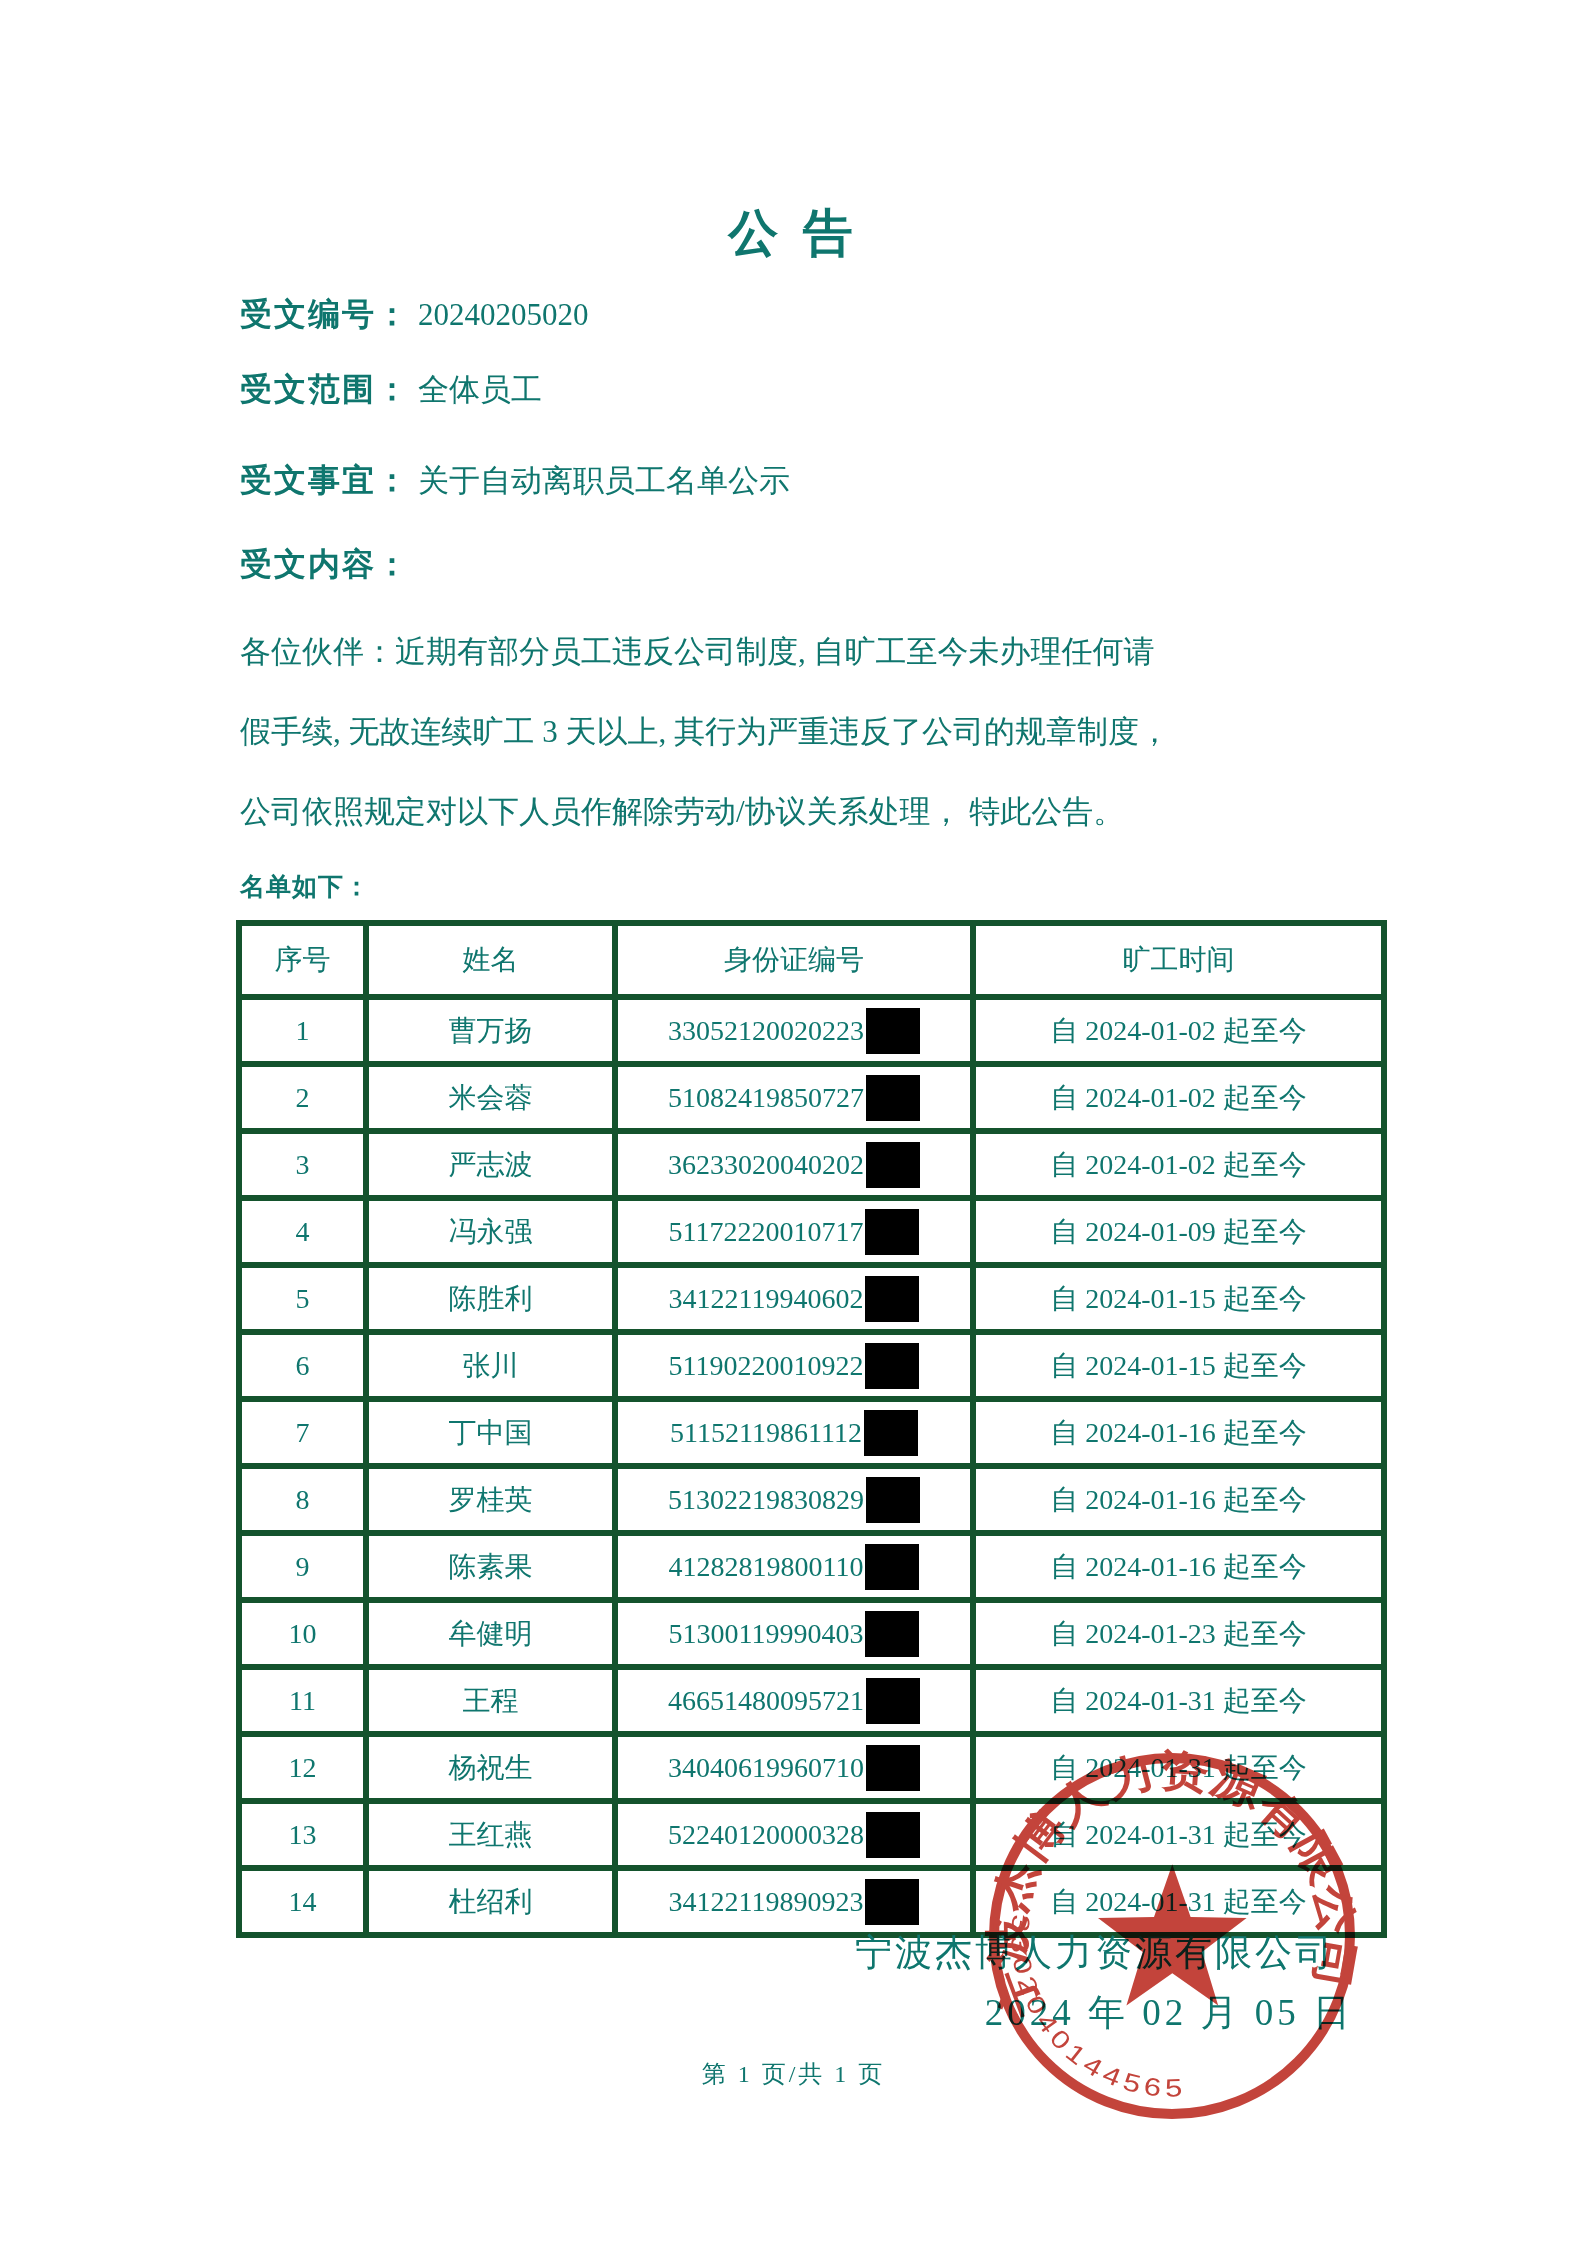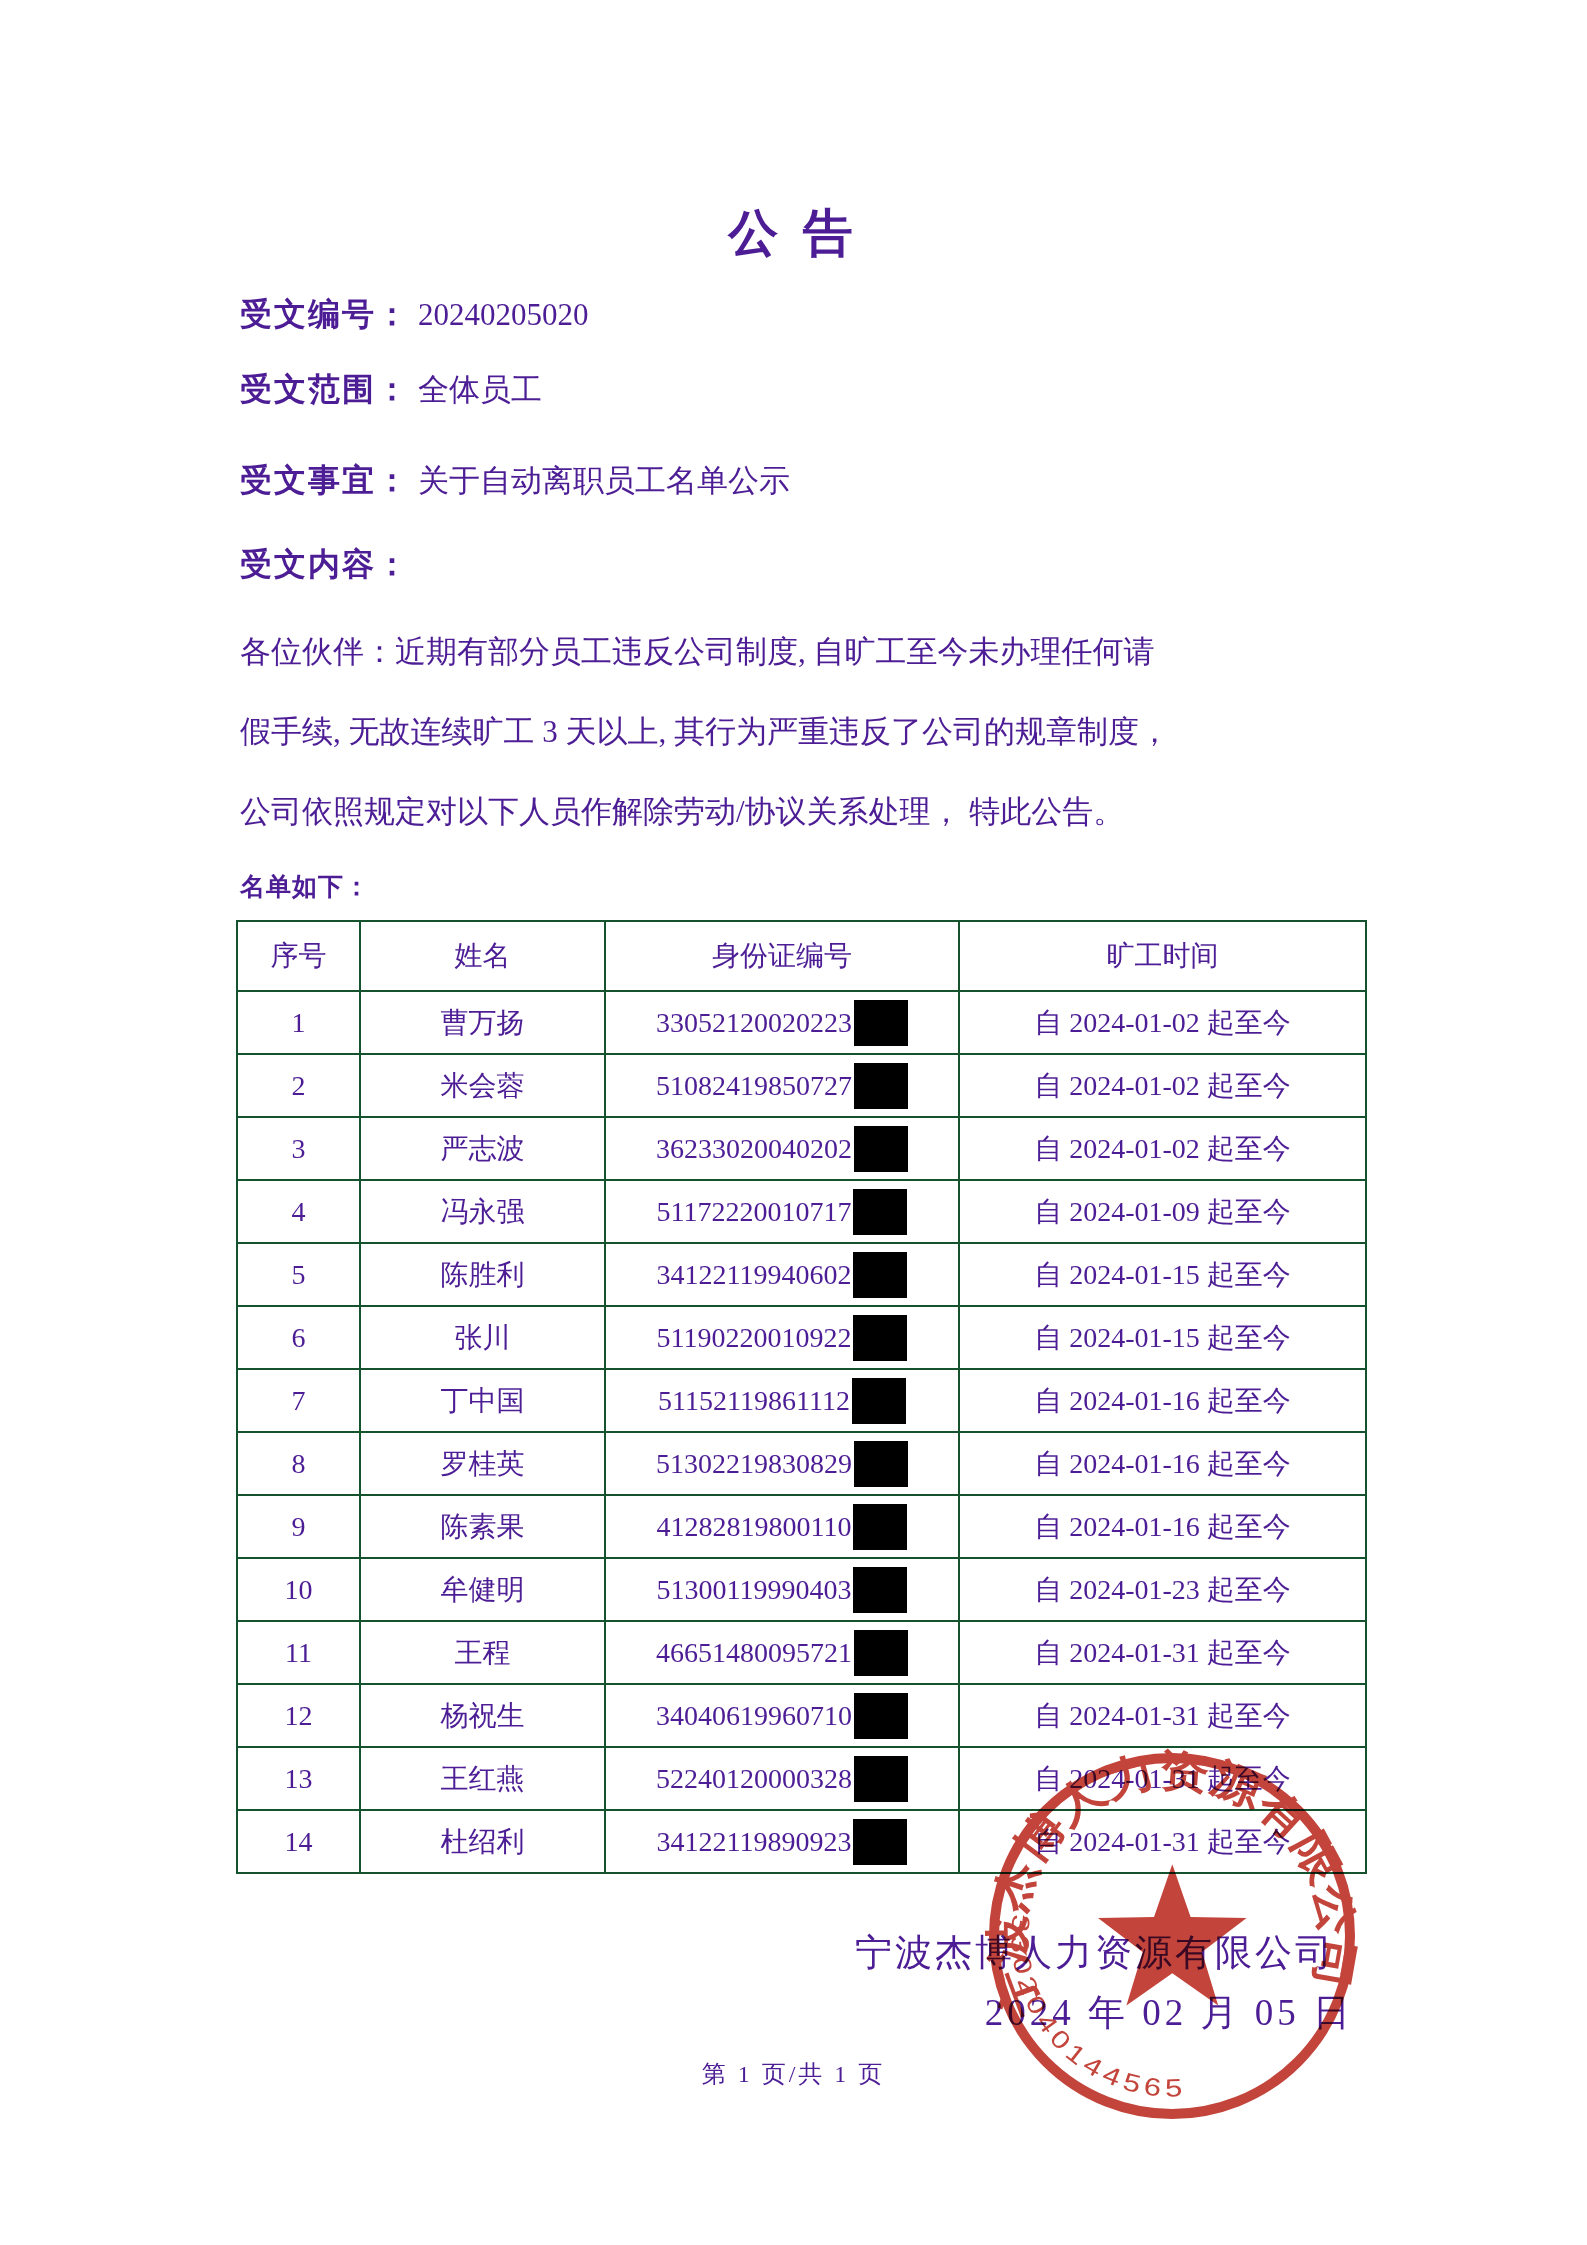--- a/index.html
+++ b/index.html
@@ -1,40 +1,40 @@
 <!DOCTYPE html>
 <html><head>
 <meta charset="utf-8">
 <style>
   html,body{margin:0;padding:0;background:#888;}
   .page{
     position:relative;width:1587px;height:2245px;background:#ffffff;
     margin:0 auto;overflow:hidden;
-    font-family:"Liberation Serif","DejaVu Serif",serif;color:#4c1d95;
+    font-family:"Liberation Serif","DejaVu Serif",serif;color:#0f766e;
   }
   .doc-title{
     position:absolute;left:0;top:200px;width:100%;text-align:center;
     font-size:50px;font-weight:bold;letter-spacing:6px;
   }
   .meta-line{position:absolute;left:240px;font-size:32px;white-space:nowrap;}
   .meta-label{font-family:"Liberation Sans","DejaVu Sans",sans-serif;font-weight:bold;letter-spacing:2px;}
   .meta-value{font-size:31px;margin-left:8px;}
   .meta-0{top:293px;} .meta-1{top:368px;} .meta-2{top:459px;} .meta-3{top:543px;}
   .body-para{position:absolute;left:240px;top:630px;width:1120px;font-size:31px;}
   .body-line{height:80px;line-height:44px;white-space:nowrap;}
   .list-label{
     position:absolute;left:240px;top:870px;font-size:25px;font-weight:bold;
     font-family:"Liberation Sans","DejaVu Sans",sans-serif;letter-spacing:1px;
   }
   table.roster{
     position:absolute;left:236px;top:920px;width:1121px;
     border-collapse:collapse;table-layout:fixed;
   }
   table.roster th, table.roster td{
-    border:2px solid #14532d;text-align:center;vertical-align:middle;
+    border:6px solid #14532d;text-align:center;vertical-align:middle;
     font-weight:normal;font-size:28px;padding:0;
   }
   table.roster th{height:68px;}
   table.roster td{height:61px;}
   .col-no{width:121px;} .col-name{width:243px;} .col-id{width:352px;} .col-period{width:405px;margin-top:48px;}
   .id-wrap{display:flex;align-items:center;justify-content:center;}
   .redact{display:inline-block;width:54px;height:46px;background:#000;margin-left:2px;}
   td.c-period{padding-top:10px;}
   .footer-company{position:absolute;right:252px;top:1928px;font-size:37px;letter-spacing:3px;white-space:nowrap;}
   .footer-date{position:absolute;right:233px;top:1988px;font-size:37px;letter-spacing:4px;white-space:nowrap;}

